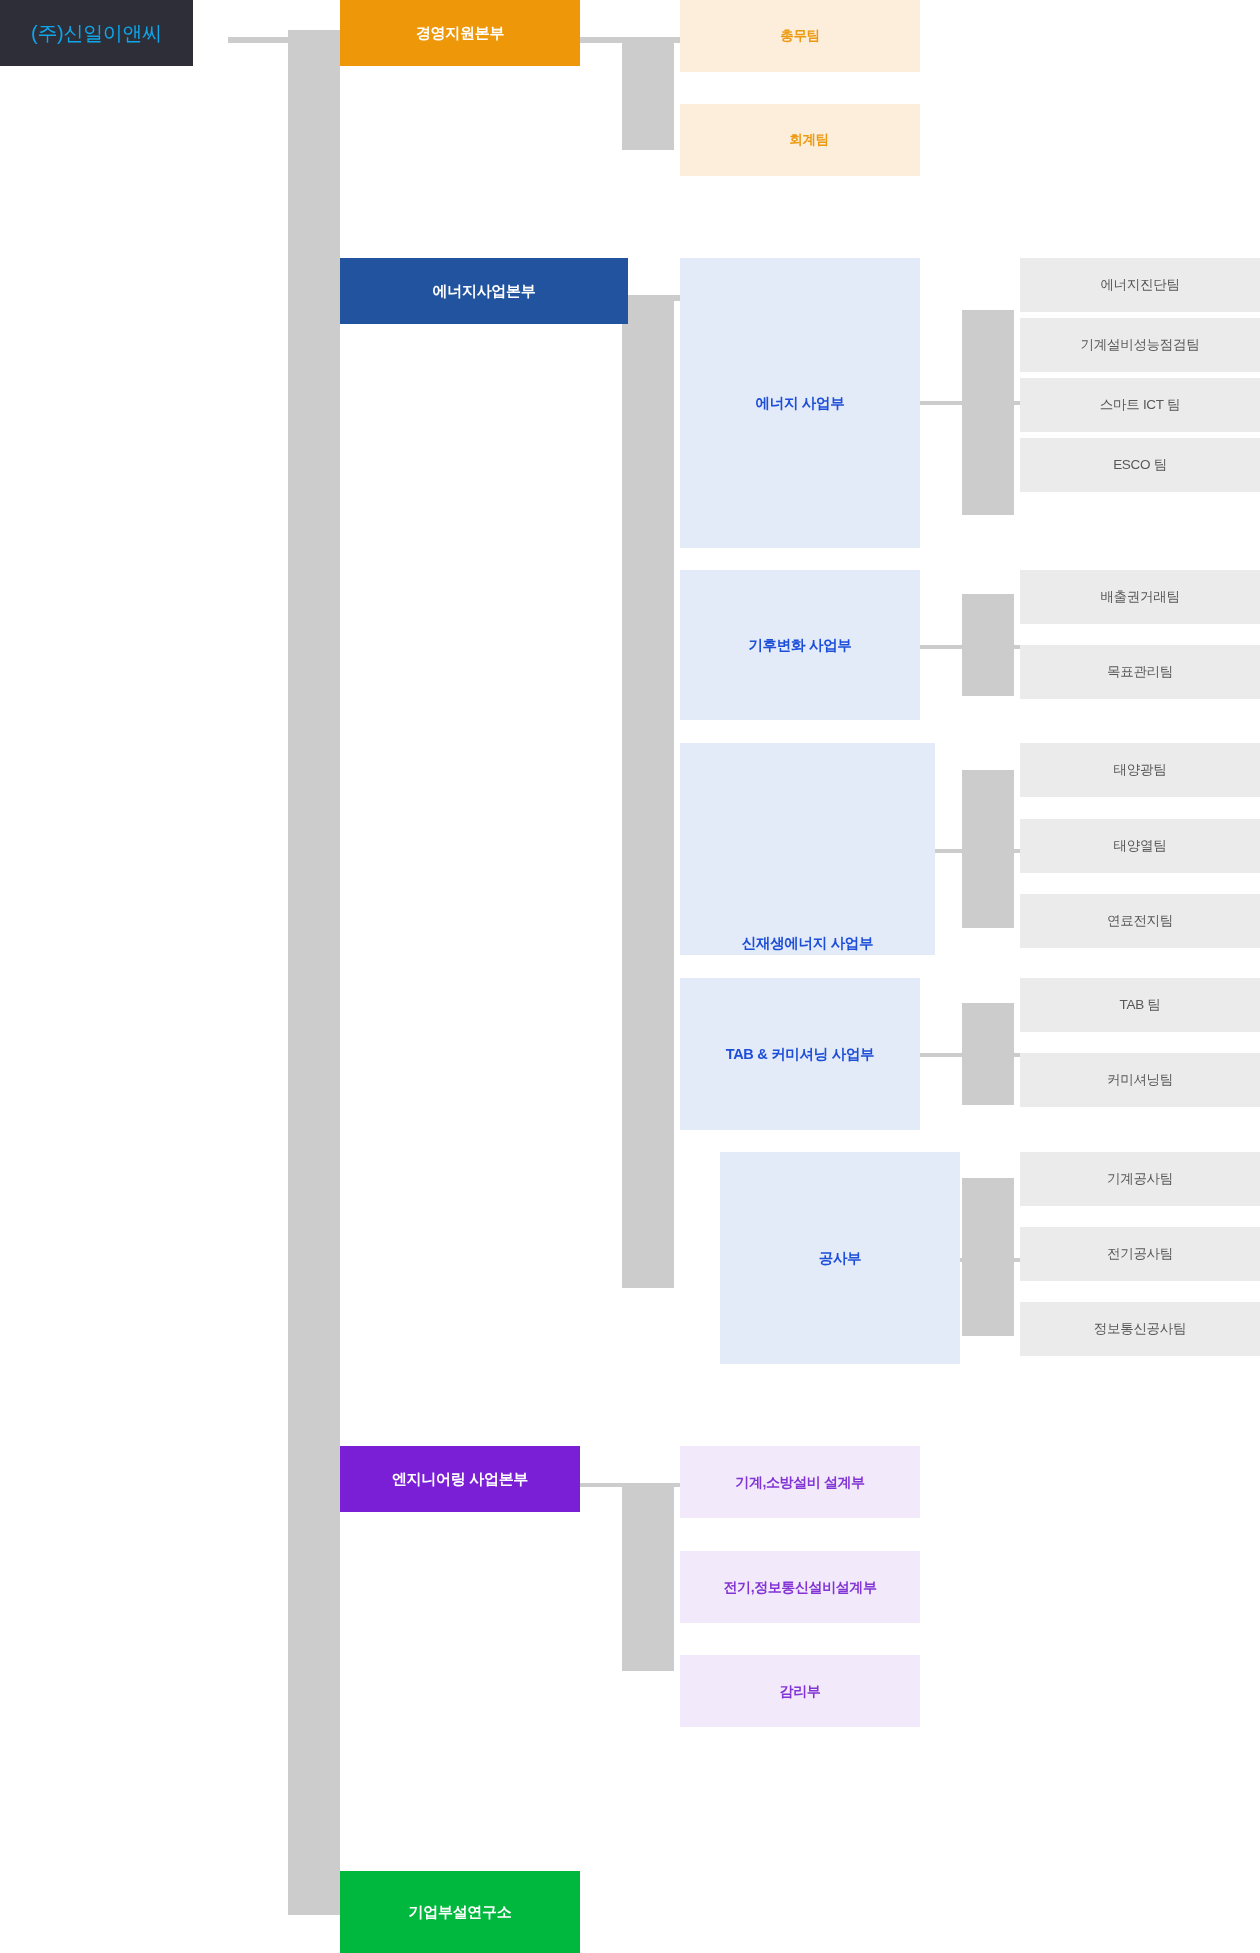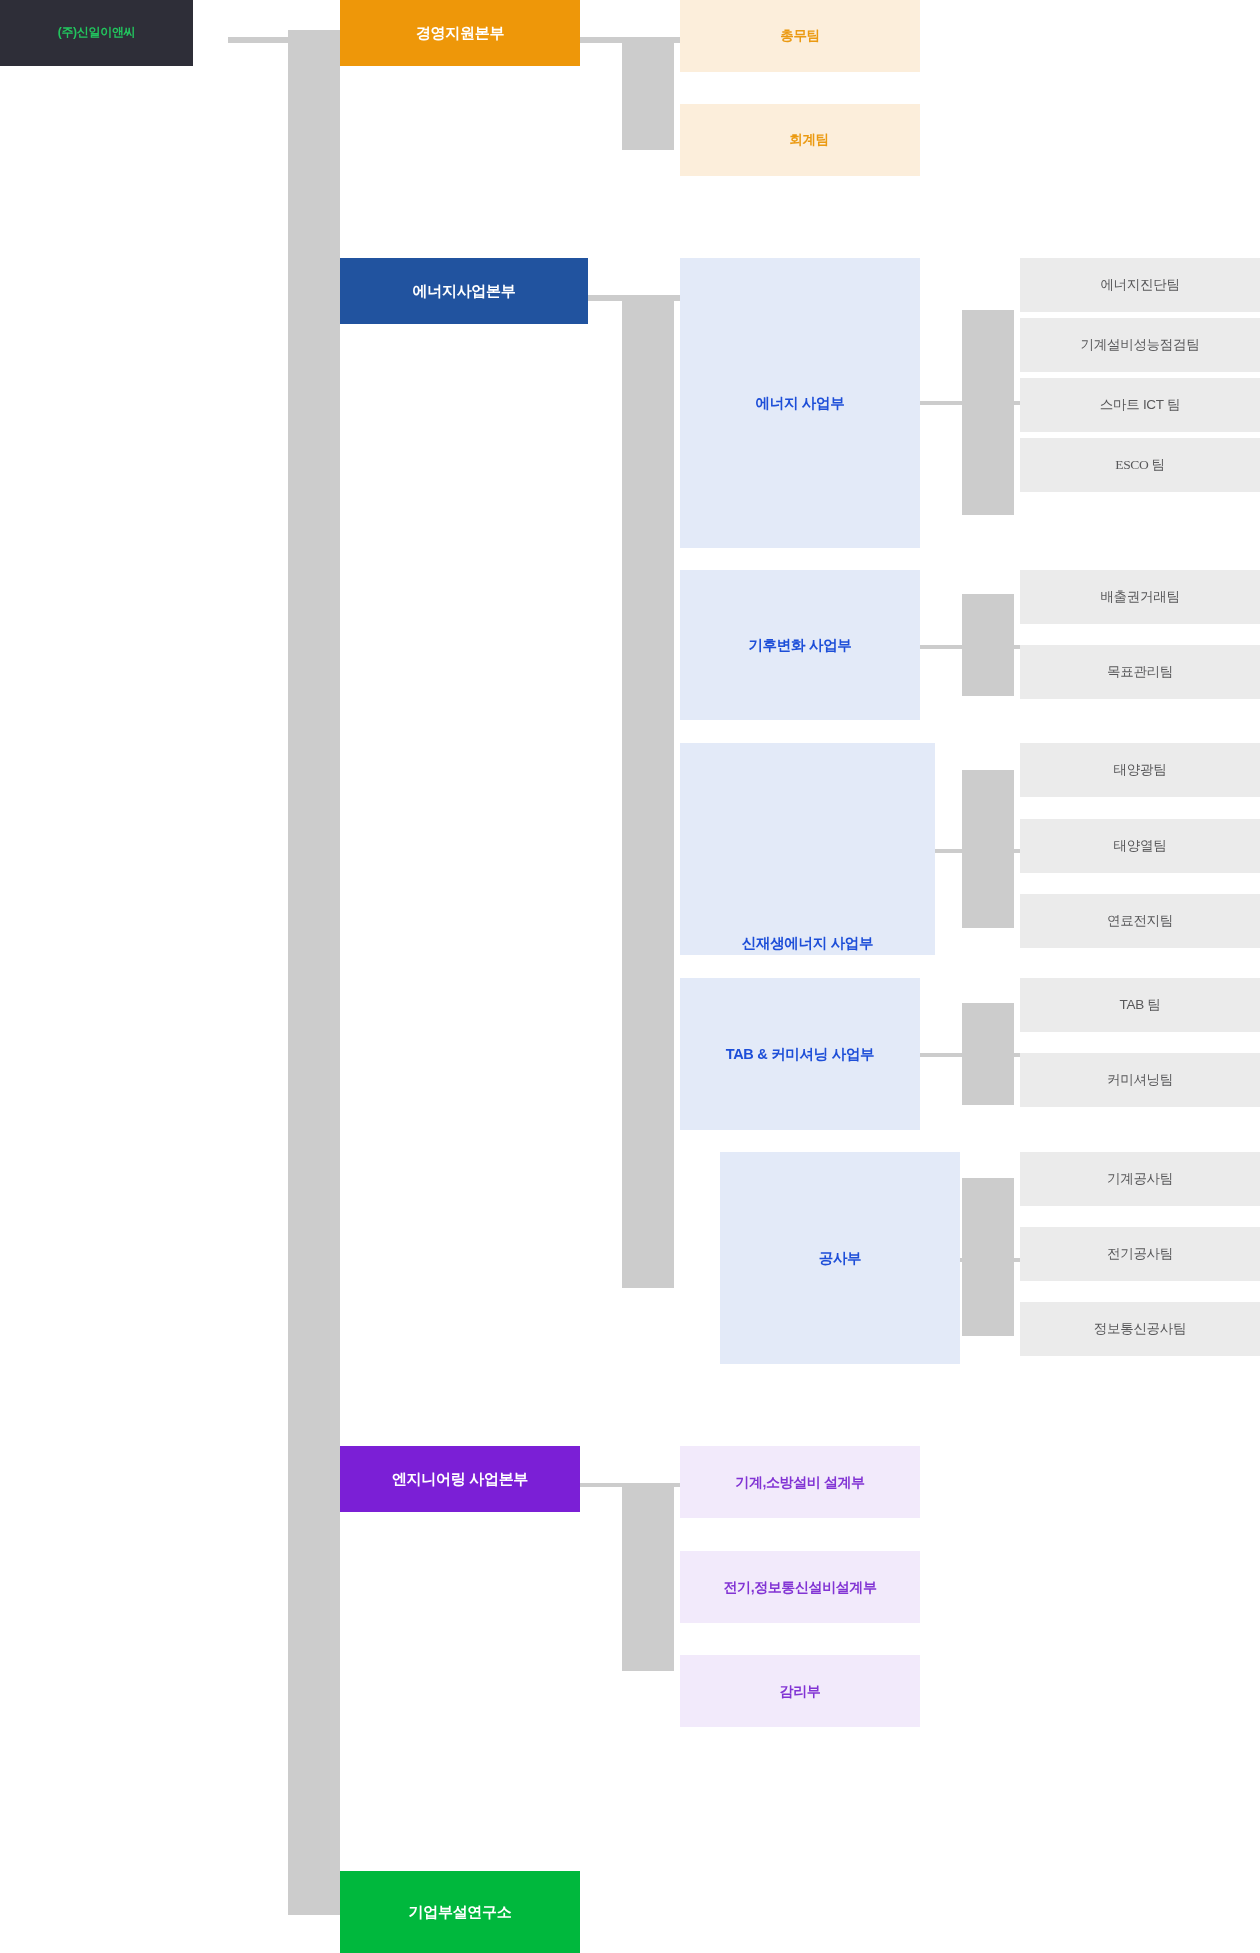--- a/index.html
+++ b/index.html
@@ -22,23 +22,23 @@
     justify-content: center;
     text-align: center;
     line-height: 1.3;
     z-index: 5;
     padding: 2px 6px;
     white-space: nowrap;
   }
   
   .lv-root {
     background: #2e2e38;
-    color: #22c55e;
-    font-size: 12px;
-    font-weight: 700;
+    color: #0ea5e9;
+    font-size: 20px;
+    font-weight: 400;
     letter-spacing: -0.3px;
   }
   
   .lv2 {
     color: #ffffff;
     font-size: 15px;
     font-weight: 700;
     letter-spacing: -0.3px;
   }
   .lv2.mgmt   { background: #ee9709; }
@@ -123,21 +123,21 @@
   <div class="conn" style="left:622px; top:1486px; width:52px; height:185px;"></div>
 
   <div class="box lv-root" style="left:0px; top:0px; width:193px; height:66px;">
     <span>(주)신일이앤씨</span>
   </div>
 
   <div class="box lv2 mgmt" style="left:340px; top:0px; width:240px; height:66px;">
     <span>경영지원본부</span>
   </div>
 
-  <div class="box lv2 energy" style="left:340px; top:258px; width:248px; height:66px;">
+  <div class="box lv2 energy" style="left:340px; top:258px; width:288px; height:66px;">
     <span>에너지사업본부</span>
   </div>
 
   <div class="box lv2 eng" style="left:340px; top:1446px; width:240px; height:66px;">
     <span>엔지니어링 사업본부</span>
   </div>
 
   <div class="box lv2 lab" style="left:340px; top:1871px; width:240px; height:82px;">
     <span>기업부설연구소</span>
   </div>
@@ -172,21 +172,21 @@
 
   <div class="box lv4-gray" style="left:1020px; top:258px; width:240px; height:54px;">
     <span>에너지진단팀</span>
   </div>
   <div class="box lv4-gray" style="left:1020px; top:318px; width:240px; height:54px;">
     <span>기계설비성능점검팀</span>
   </div>
   <div class="box lv4-gray" style="left:1020px; top:378px; width:240px; height:54px;">
     <span>스마트 ICT 팀</span>
   </div>
-  <div class="box lv4-gray" style="left:1020px; top:438px; width:240px; height:54px;font-family:Liberation Serif, serif;">
+  <div class="box lv4-gray" style="left:1020px; top:438px; width:240px; height:54px;">
     <span>ESCO 팀</span>
   </div>
 
   <div class="box lv4-gray" style="left:1020px; top:570px; width:240px; height:54px;">
     <span>배출권거래팀</span>
   </div>
   <div class="box lv4-gray" style="left:1020px; top:645px; width:240px; height:54px;">
     <span>목표관리팀</span>
   </div>
 

